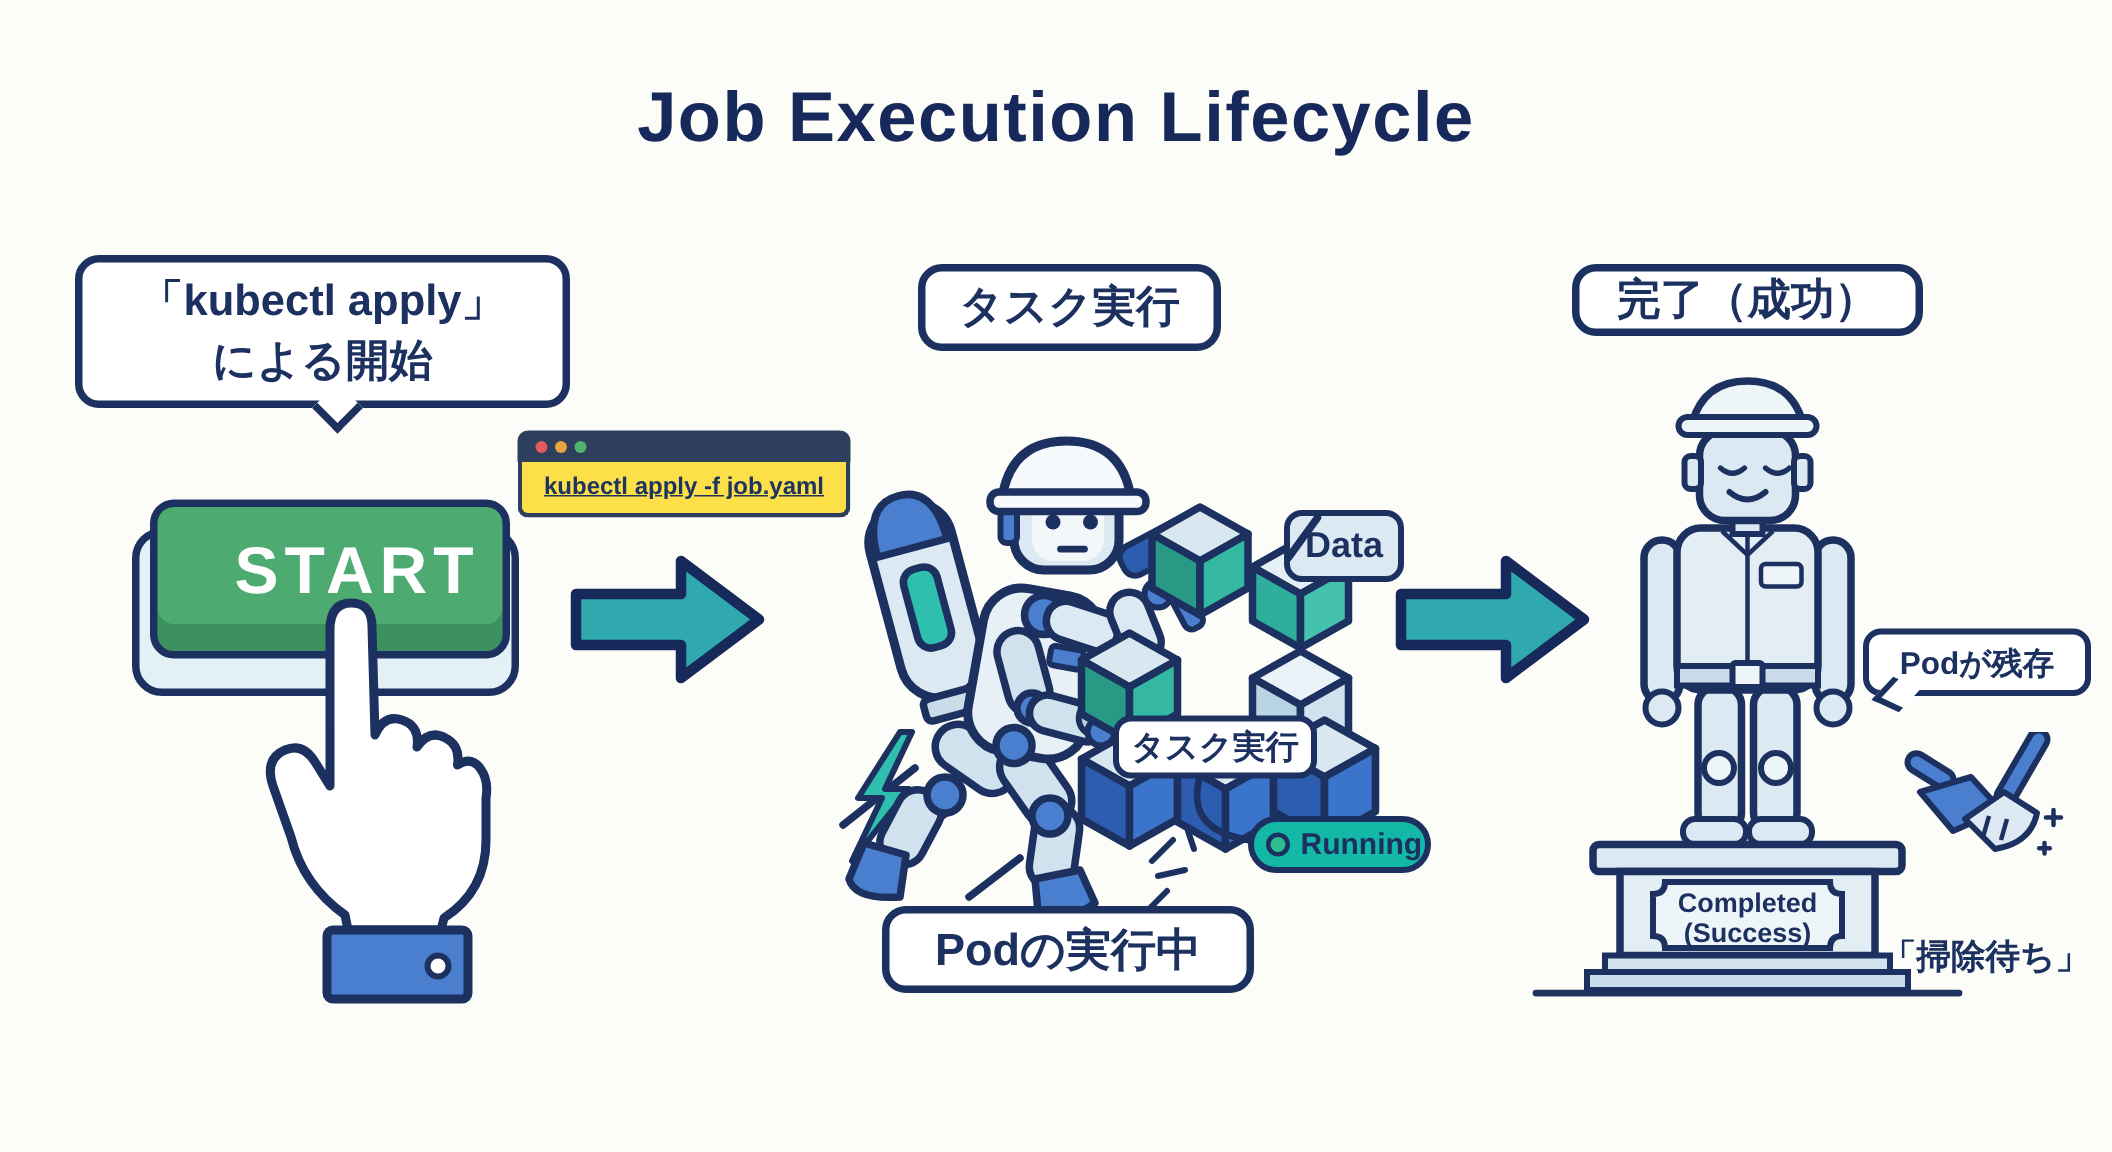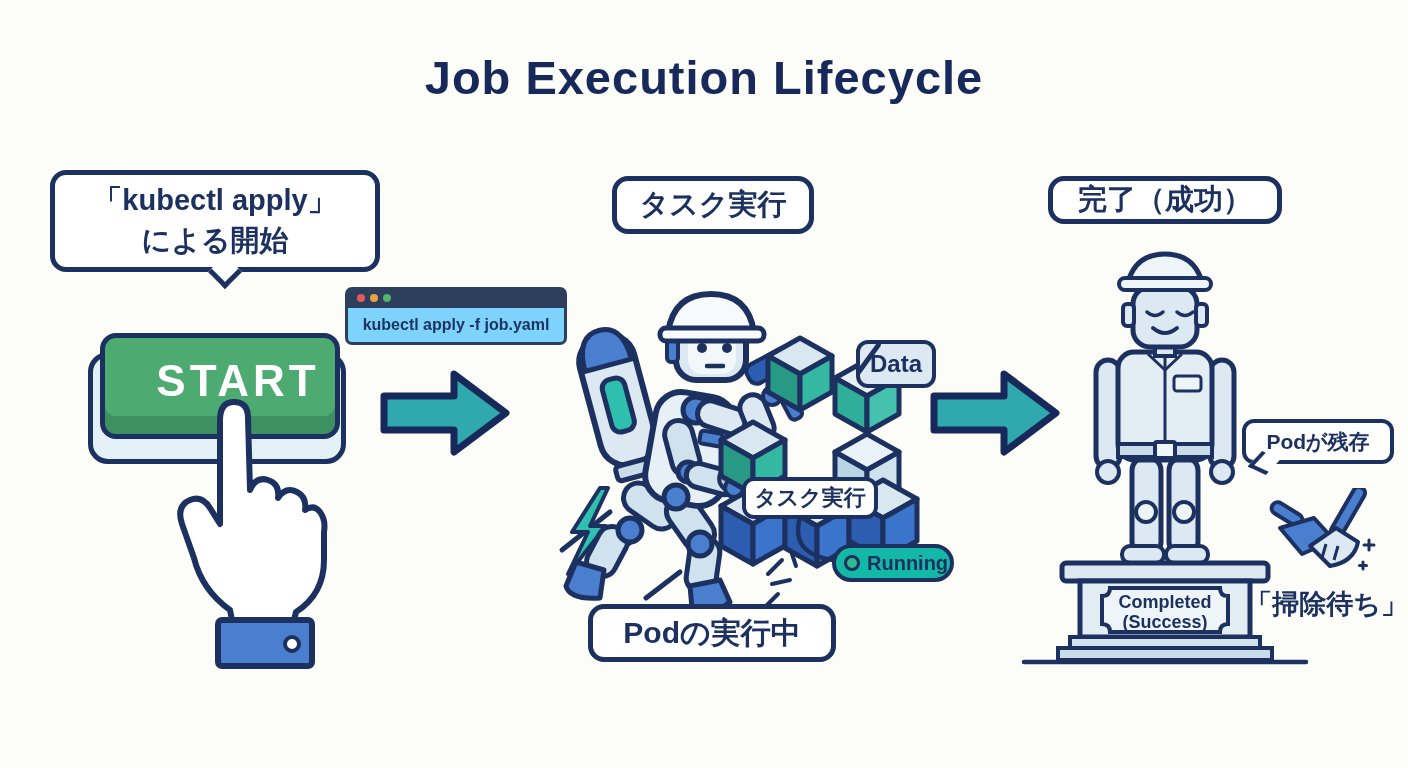--- a/index.html
+++ b/index.html
@@ -53,27 +53,27 @@
   }
 
   
   .terminal{ left:345px; top:287px; width:222px; }
   .terminal .bar{
     height:21px; background:#2e3f5e; border:3px solid #2e3f5e;
     border-radius:7px 7px 0 0; display:flex; align-items:center; gap:5px; padding-left:9px;
   }
   .terminal .dot{ width:8px; height:8px; border-radius:50%; }
   .terminal .body{
-    height:37px; background:#7dd3fc; border:3px solid #2e3f5e; border-top:none;
+    height:37px; background:#fde047; border:3px solid #2e3f5e; border-top:none;
     border-radius:0 0 7px 7px; display:flex; align-items:center; justify-content:center;
-    font-size:16px; font-weight:700; color:#1d3461; white-space:nowrap;
+    font-size:16px; font-weight:700; color:#1d3461; white-space:nowrap;text-decoration:underline;
   }
 
   .ja-label{ font-size:29px; }
-  .small-note{ font-size:27px; font-weight:700; color:#1c3160; text-align:right; }
+  .small-note{ font-size:23px; font-weight:700; color:#1c3160; text-align:center;margin-top:36px; }
 
   svg { display:block; }
   svg text{ font-family:"Liberation Sans", sans-serif; font-weight:700; fill:#1c3160; }
 </style>
 </head>
 <body>
 
 <div class="abs page-title">Job Execution Lifecycle</div>
 
 <div class="abs callout" style="left:50px; top:170px; width:330px; height:102px;">

